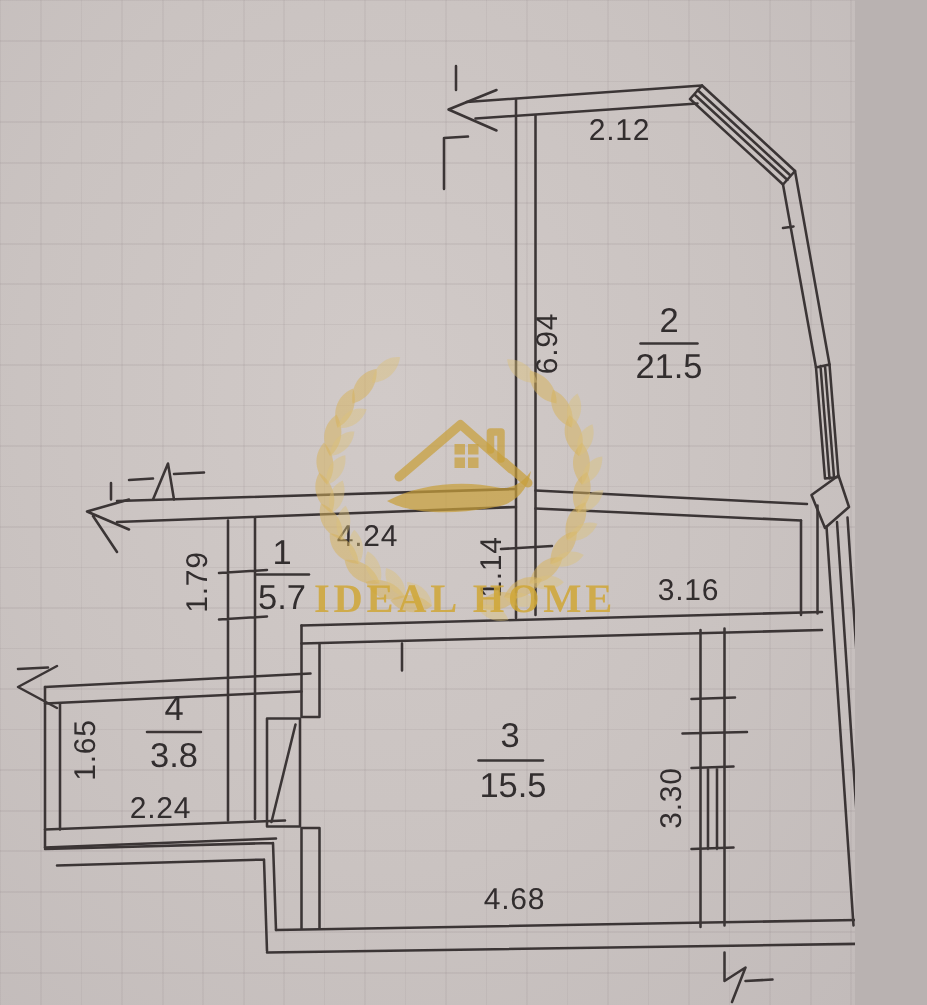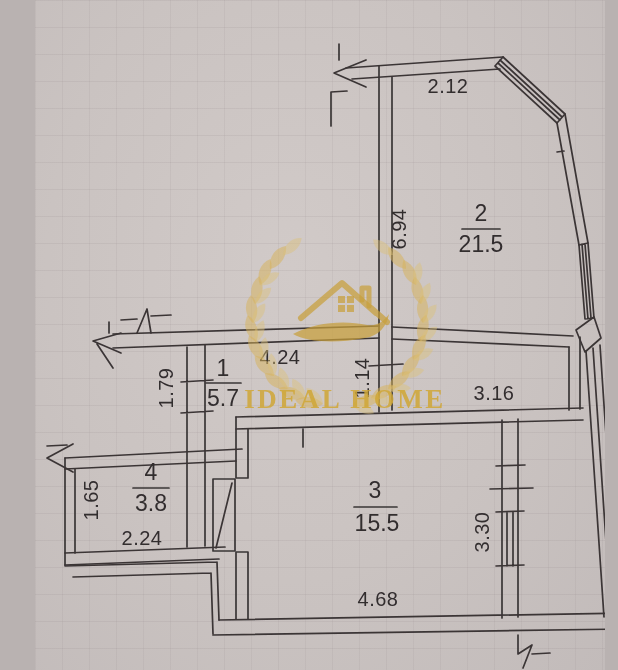--- a/index.html
+++ b/index.html
@@ -2,21 +2,20 @@
 <html><head>
 <meta charset="utf-8">
 <style>
   html,body{margin:0;padding:0;background:#b9b2b1;}
   .paper{
     position:relative;width:570px;height:670px;overflow:hidden;
     background:
       repeating-linear-gradient(to right, rgba(125,112,116,.09) 0 1px, transparent 1px 27px),
       repeating-linear-gradient(to bottom, rgba(125,112,116,.11) 0 1px, transparent 1px 27px),
       radial-gradient(ellipse at 45% 40%, #d1cac8 0%, #cac3c1 55%, #c2bbba 100%);
-    margin-left: 35px;
   }
   svg{position:absolute;left:0;top:0;}
   .ink path{stroke:#3b3536;stroke-width:1.7;fill:none;stroke-linecap:round;stroke-linejoin:round;}
   svg text{font-family:"Liberation Sans", sans-serif;fill:#322d2f;text-anchor:middle;}
   .dim{font-size:20px;letter-spacing:.5px;}
   .room{font-size:23px;}
   .brand{font-family:"Liberation Serif", serif;font-weight:bold;font-size:27px;letter-spacing:2.5px;fill:#d0a737;}
   .leaf-a{fill:#d6b35c;opacity:.52;}
   .leaf-b{fill:#dcc27a;opacity:.45;}
   .gold-stroke{stroke:#c79f3b;fill:none;opacity:.72;stroke-linecap:round;stroke-linejoin:round;}

